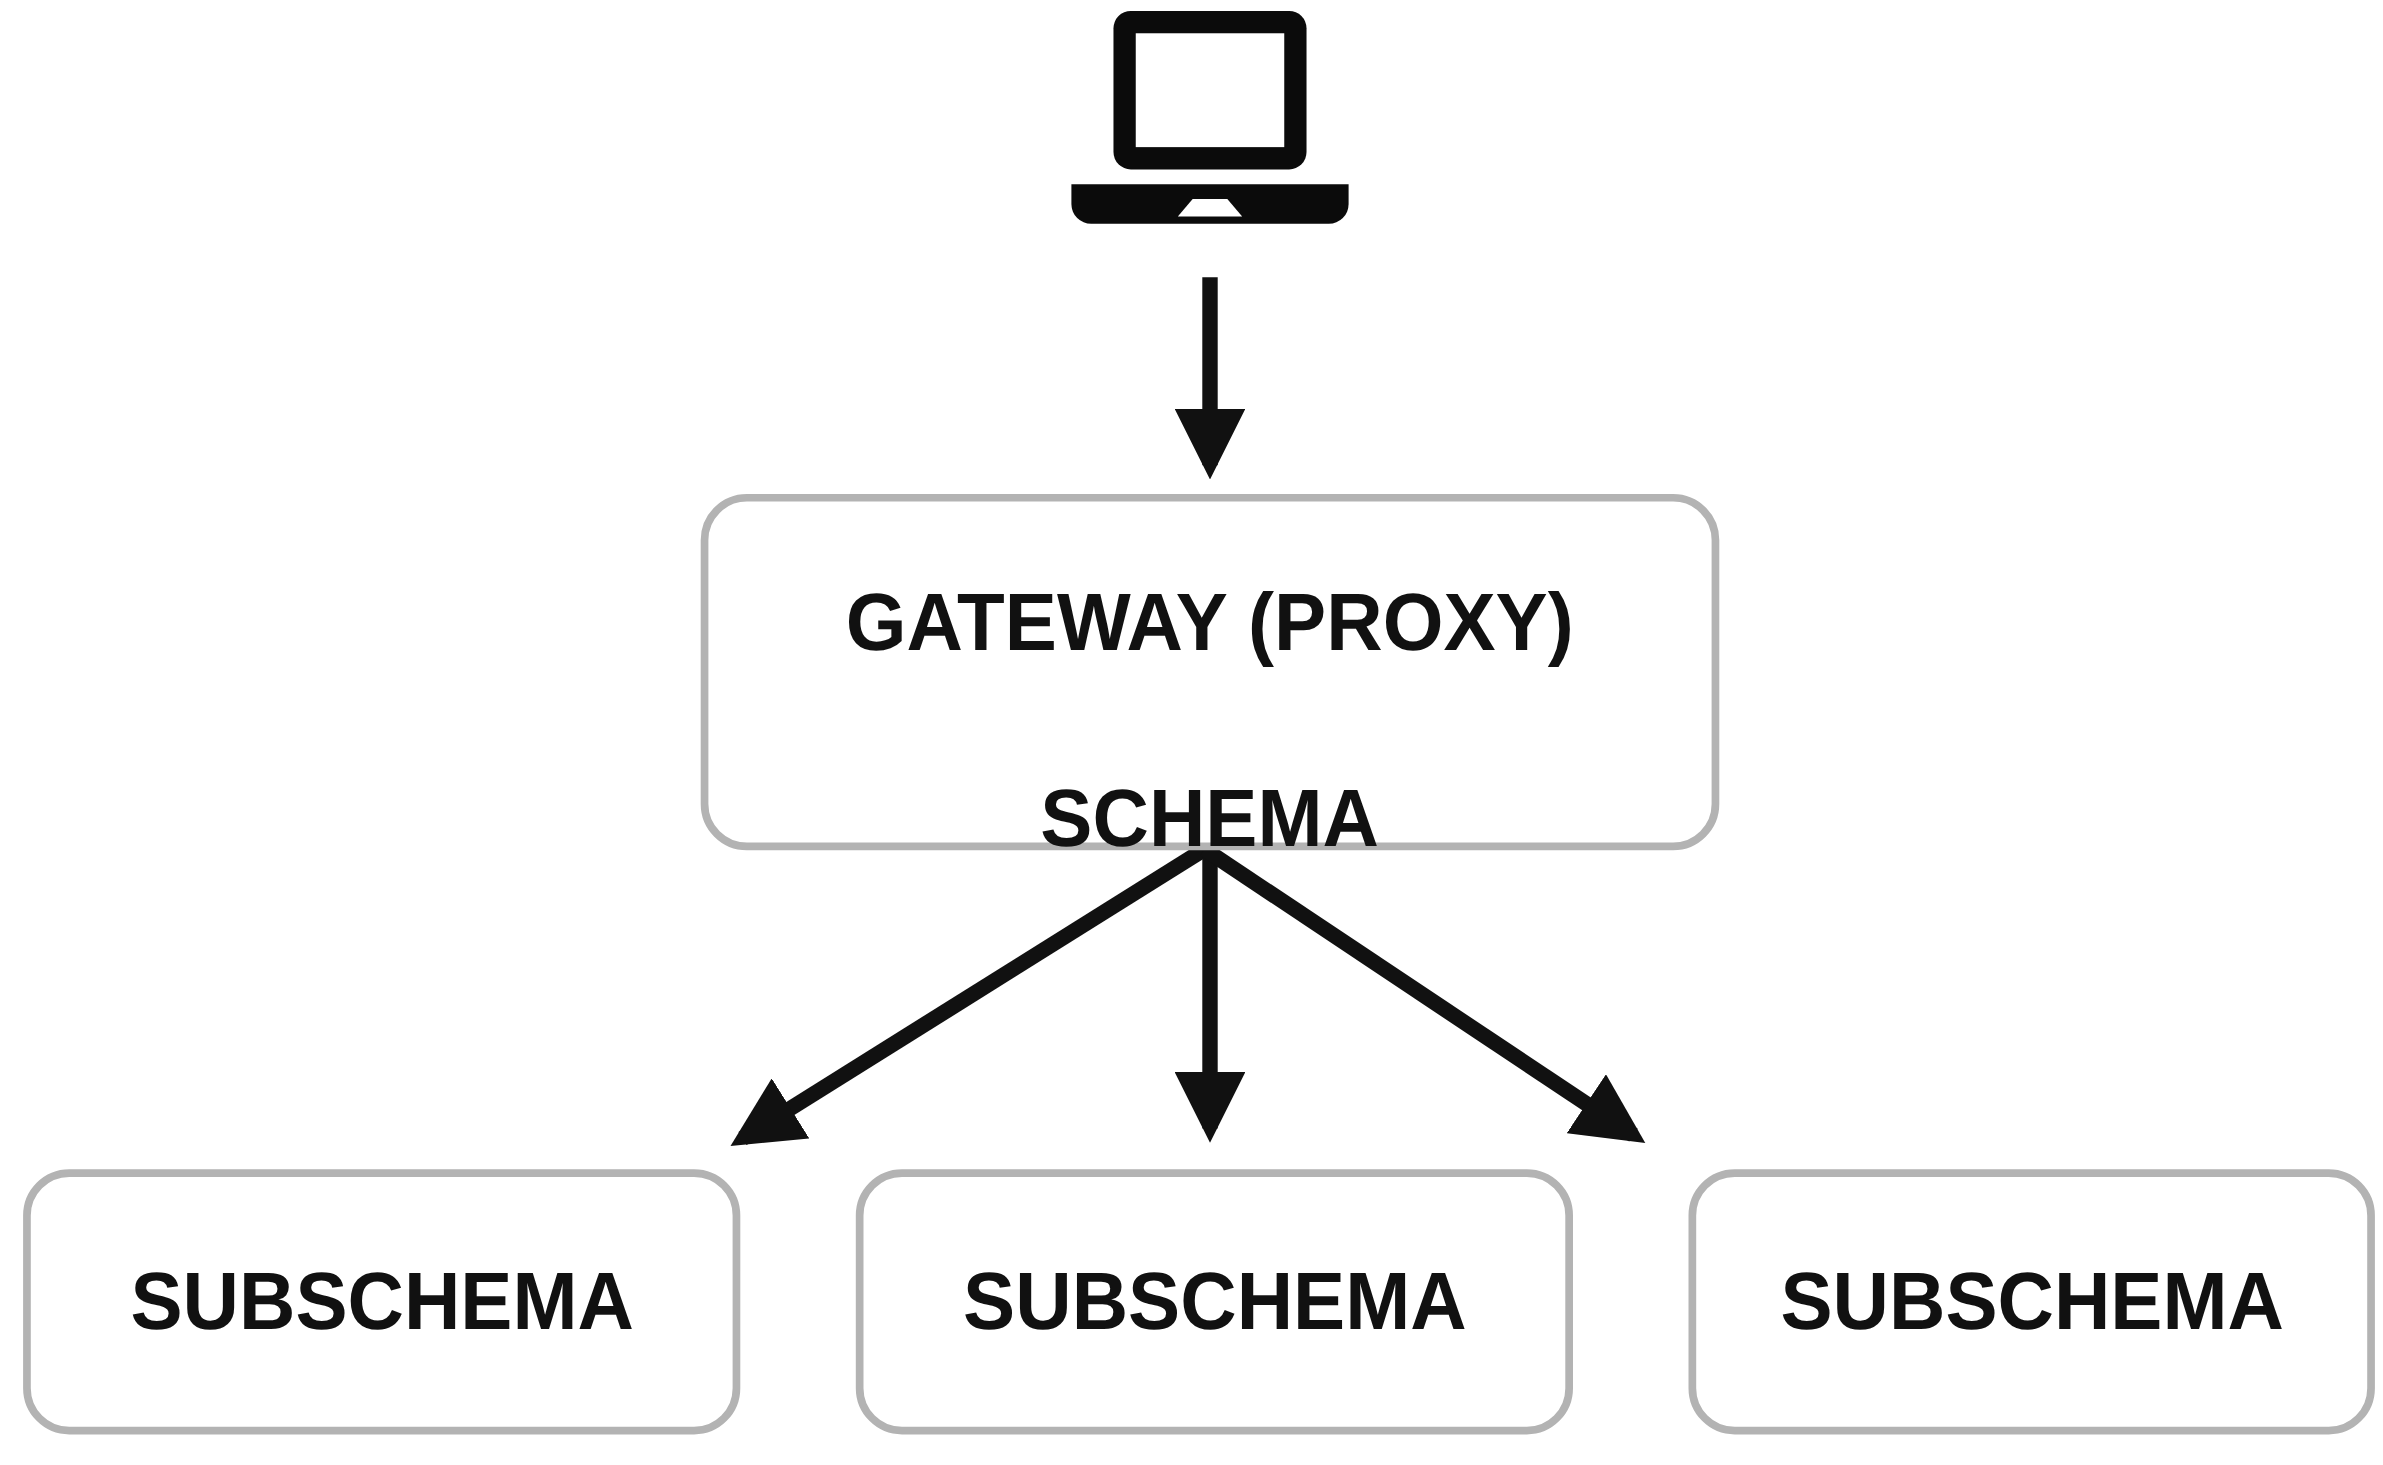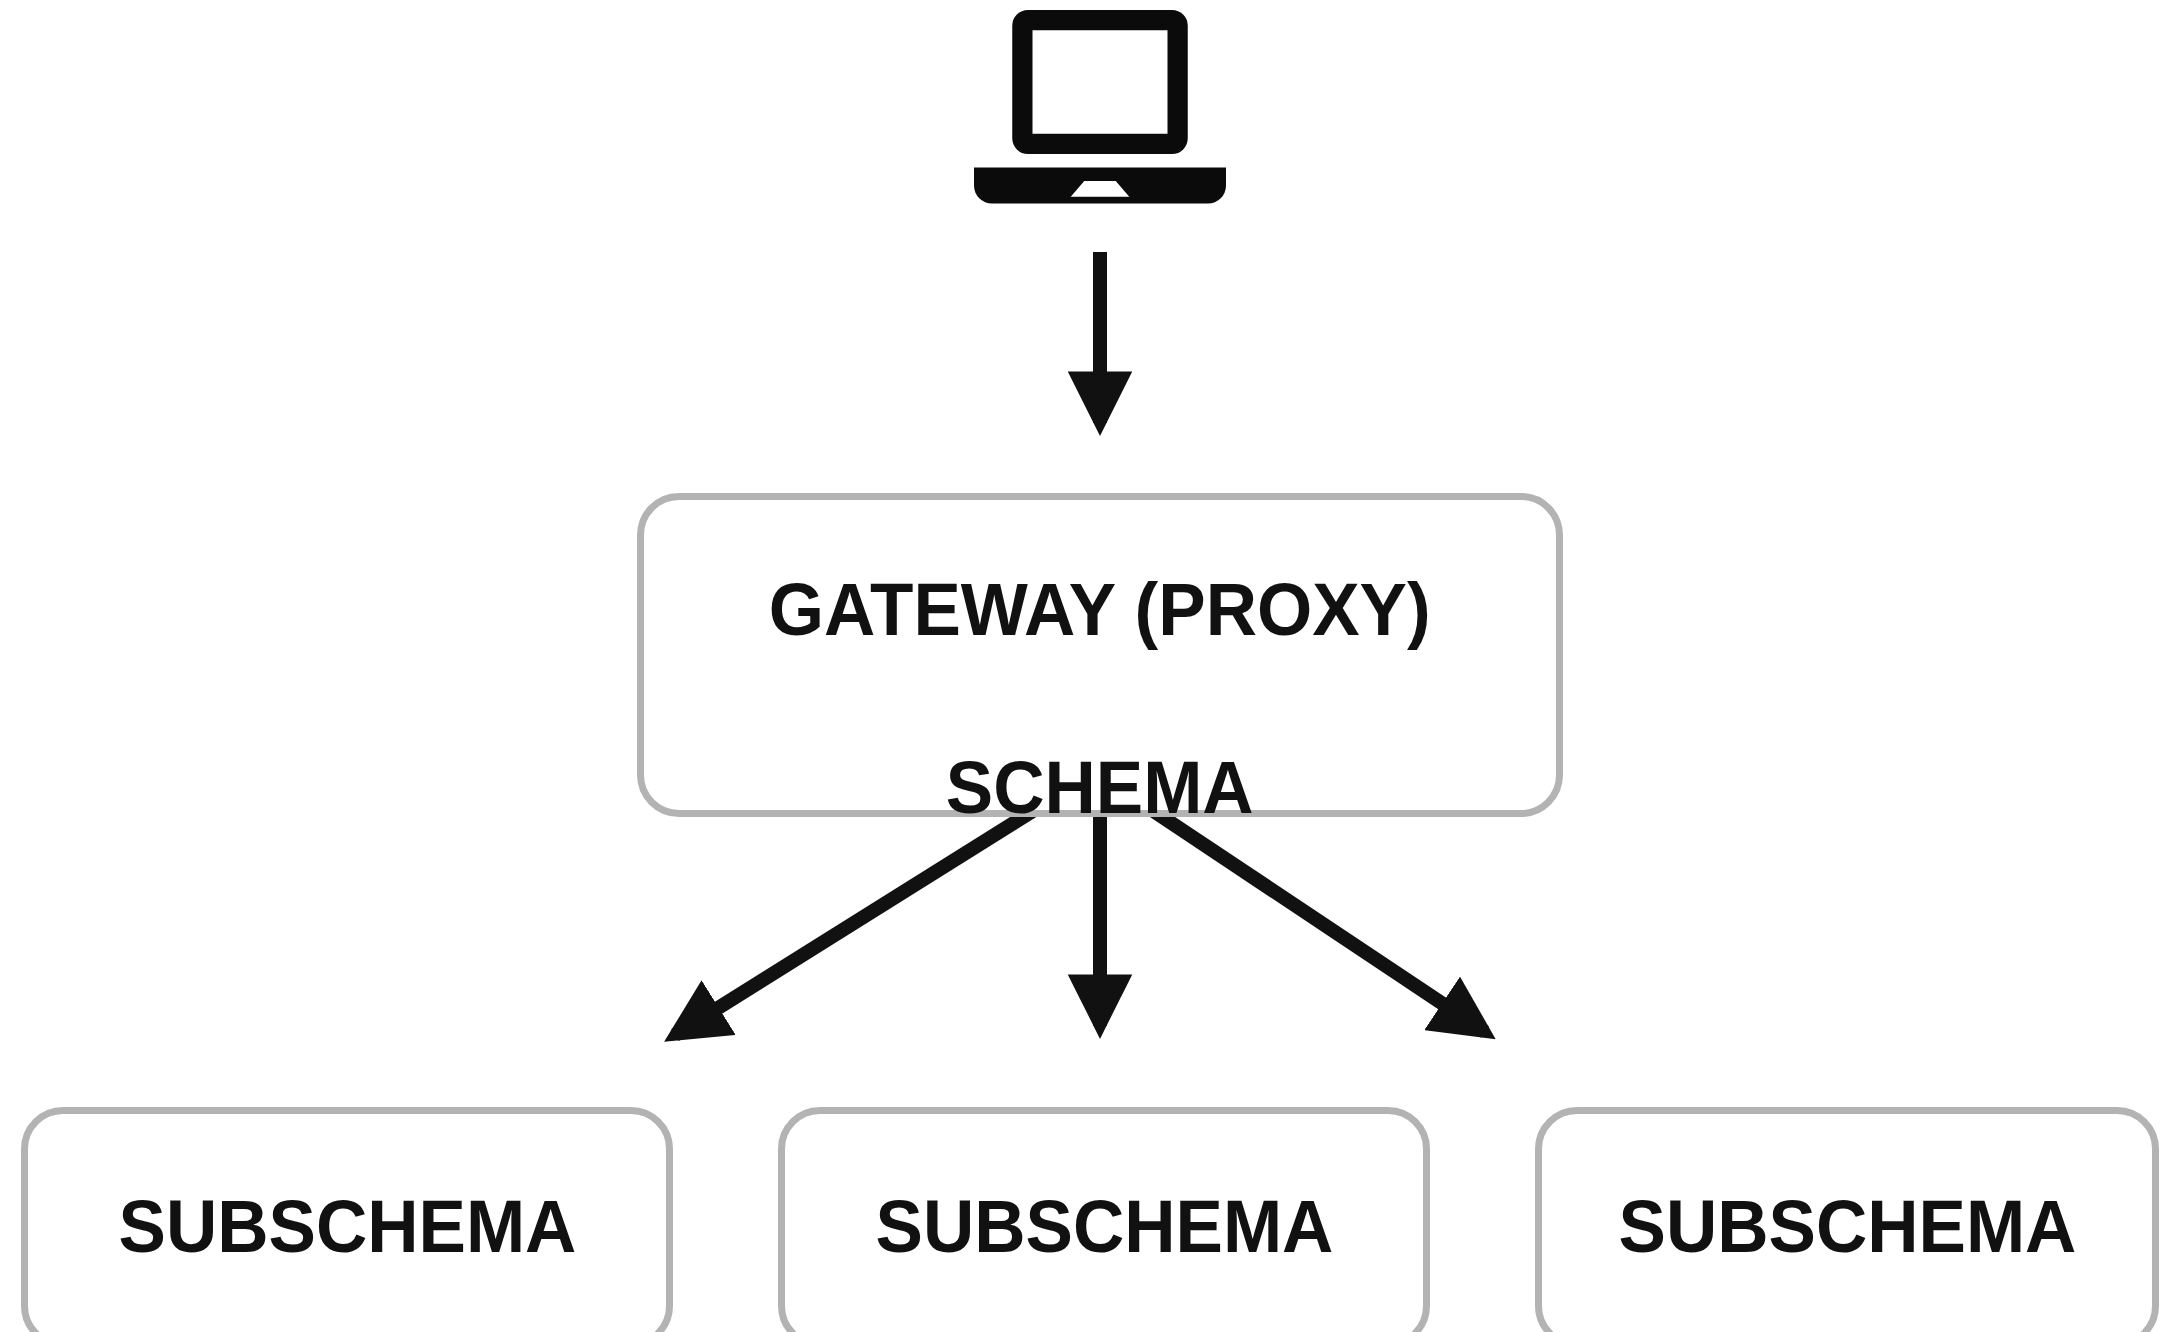--- a/index.html
+++ b/index.html
@@ -20,21 +20,20 @@
   .node {
     position: absolute;
     box-sizing: border-box;
     background: #ffffff;
     border: 7px solid #b3b3b3;
     border-radius: 42px;
     display: flex;
     align-items: center;
     justify-content: center;
     text-align: center;
-    margin-top: 44px;
   }
   .node-label {
     font-weight: 700;
     font-size: 74px;
     line-height: 1.2;
     color: #111111;
     letter-spacing: 0px;
     transform: scaleX(0.96);
     transform-origin: center;
     white-space: pre-line;

